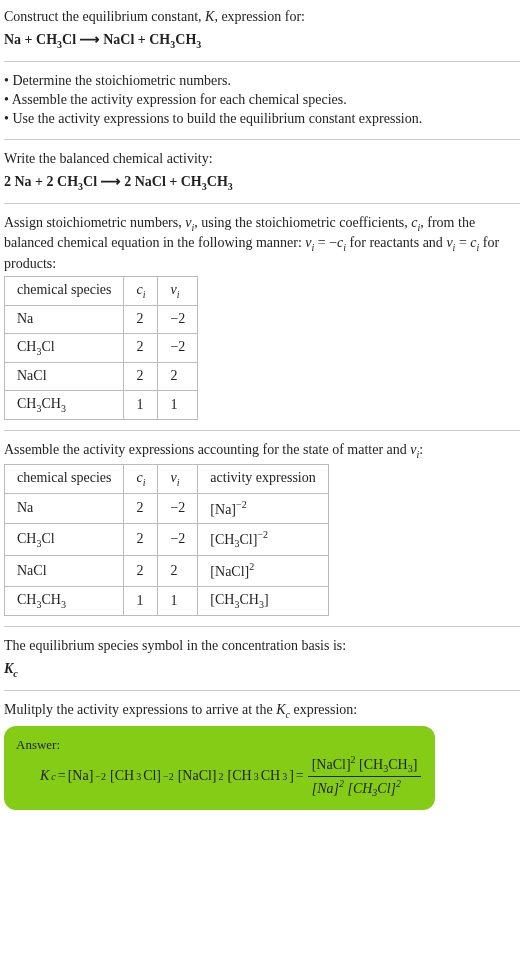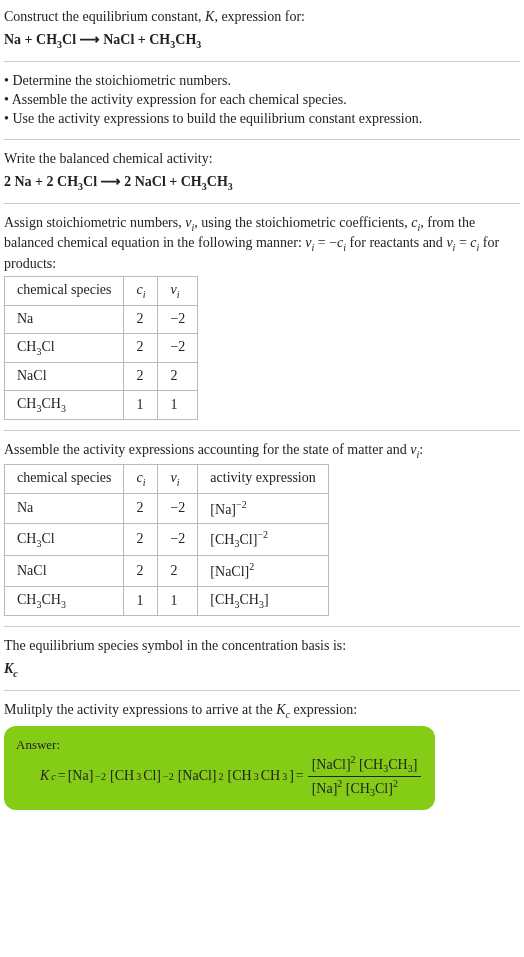--- a/index.html
+++ b/index.html
@@ -52,21 +52,21 @@
   .answer-label {
     font-size: 13px;
   }
   .frac {
     display: inline-block;
     vertical-align: middle;
     text-align: left;
     margin: 0 2px;
   }
   .frac .num { display: block; padding: 0 4px; border-bottom: 1px solid #222; }
-  .frac .den { display: block; padding: 0 4px; }
+  .frac .den { display: block; padding: 0 4px; font-style: italic; }
   .center-eq {
     display: flex;
     align-items: center;
     flex-wrap: nowrap;
     gap: 2px;
     white-space: nowrap;
   }
   .indent { margin-left: 24px; }
 </style>
 </head>

